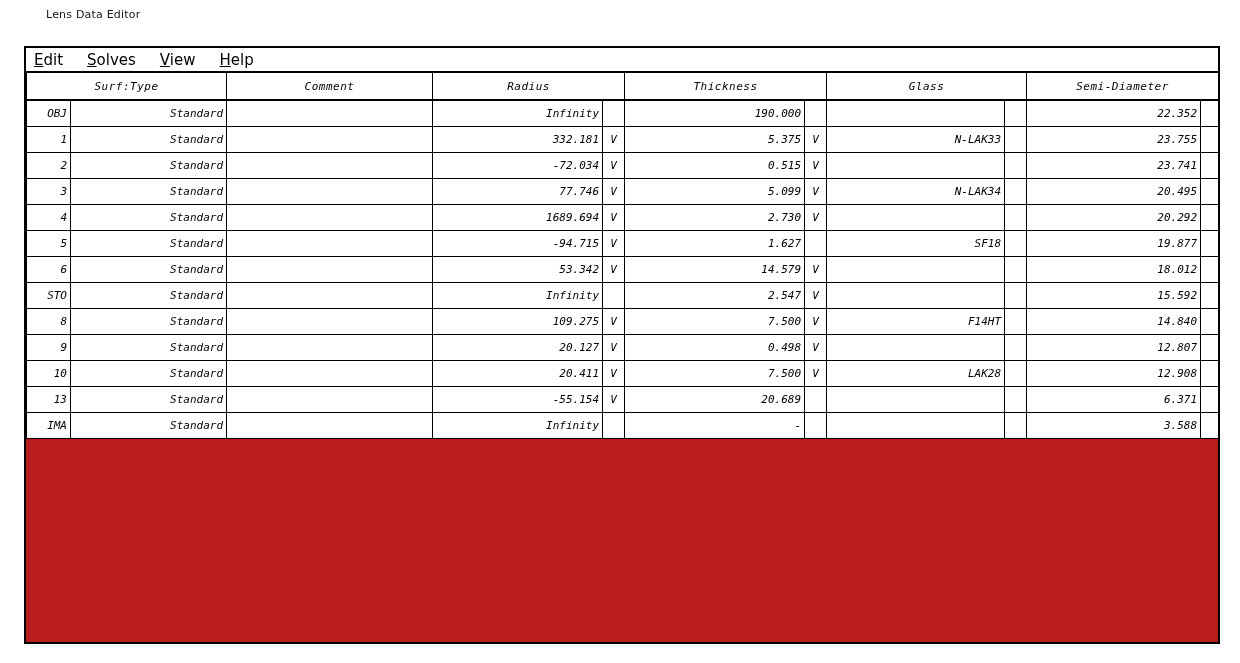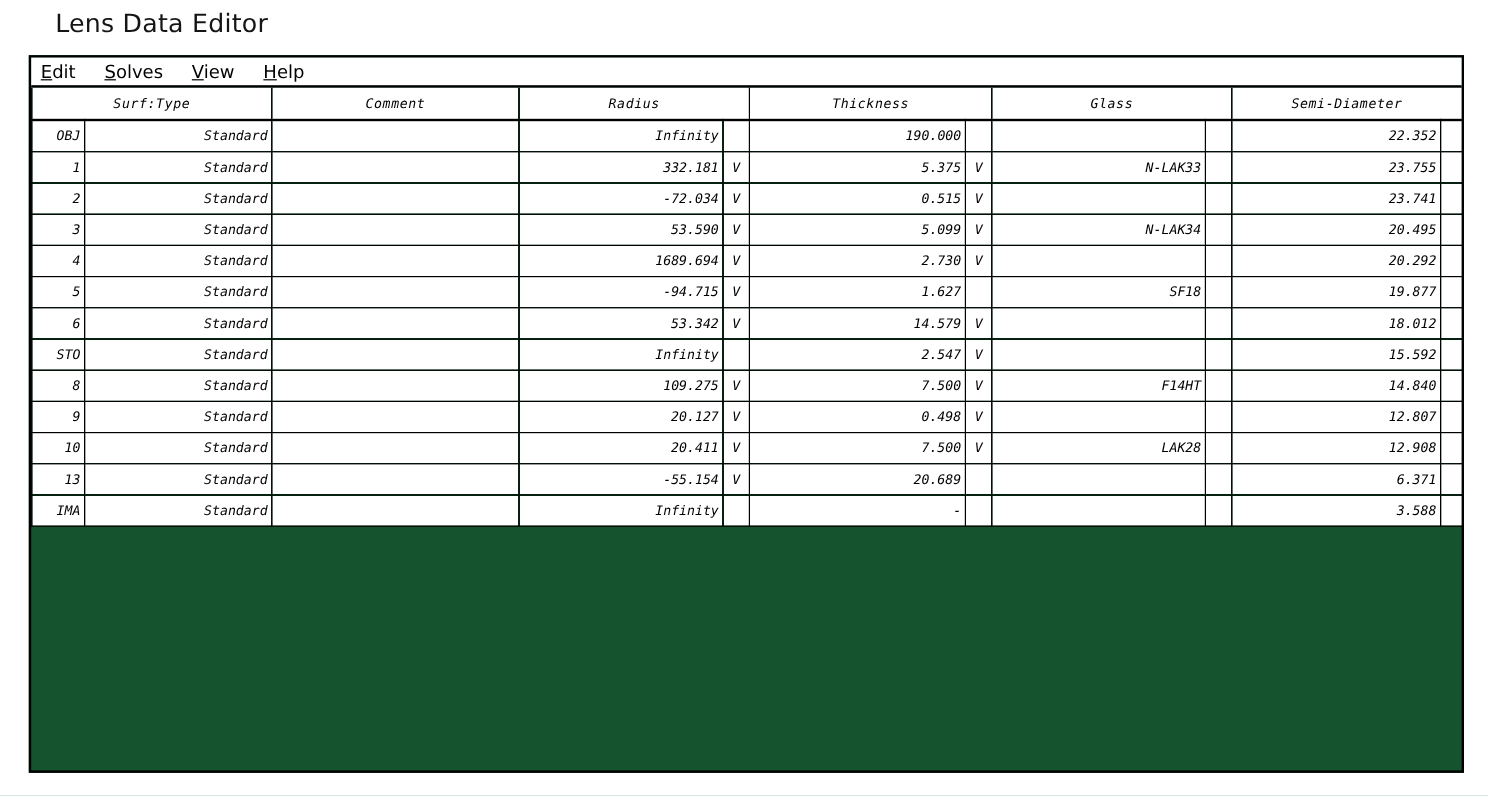--- a/index.html
+++ b/index.html
@@ -15,35 +15,35 @@
     color: #000000;
     overflow: hidden;
   }
 
   
   #window-title {
     position: absolute;
     left: 46px;
     top: 8px;
     font-family: "DejaVu Sans", sans-serif;
-    font-size: 21px;
+    font-size: 11px;
     letter-spacing: 0.2px;
     color: #151515;
     white-space: nowrap;
   }
 
   
   #editor-frame {
     position: absolute;
     left: 24px;
     top: 46px;
     width: 1196px;
     height: 598px;
     border: 2px solid #000000;
-    background: #14532d;
+    background: #b91c1c;
     box-sizing: border-box;
   }
 
   
   #menu-bar {
     height: 25px;
     border-bottom: 2px solid #000000;
     display: flex;
     align-items: center;
     padding-left: 8px;
@@ -194,21 +194,21 @@
           <td class="cell-solve">V</td>
           <td class="cell-glass"></td>
           <td class="cell-solve"></td>
           <td class="cell-num">23.741</td>
           <td class="cell-solve"></td>
         </tr>
         <tr>
           <td class="cell-surf">3</td>
           <td class="cell-type">Standard</td>
           <td class="cell-comment"></td>
-          <td class="cell-num">53.590</td>
+          <td class="cell-num">77.746</td>
           <td class="cell-solve">V</td>
           <td class="cell-num">5.099</td>
           <td class="cell-solve">V</td>
           <td class="cell-glass">N-LAK34</td>
           <td class="cell-solve"></td>
           <td class="cell-num">20.495</td>
           <td class="cell-solve"></td>
         </tr>
         <tr>
           <td class="cell-surf">4</td>

